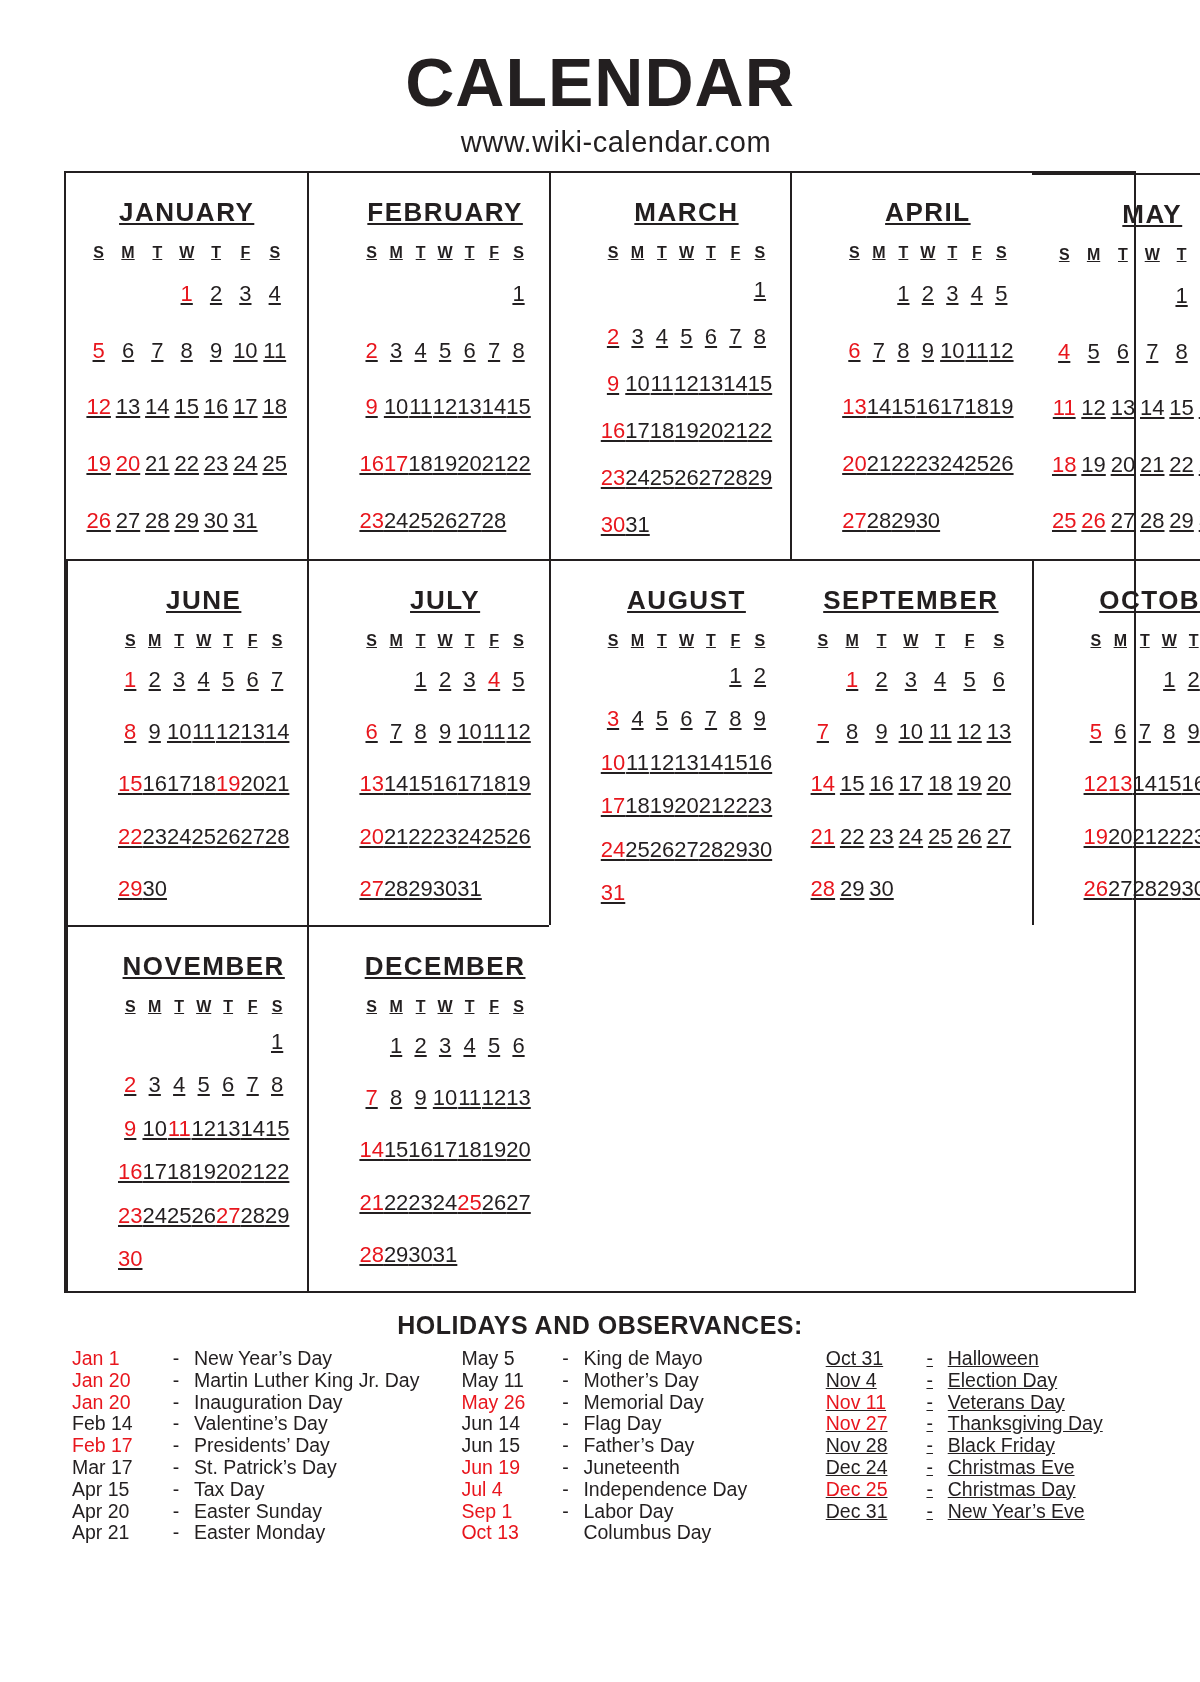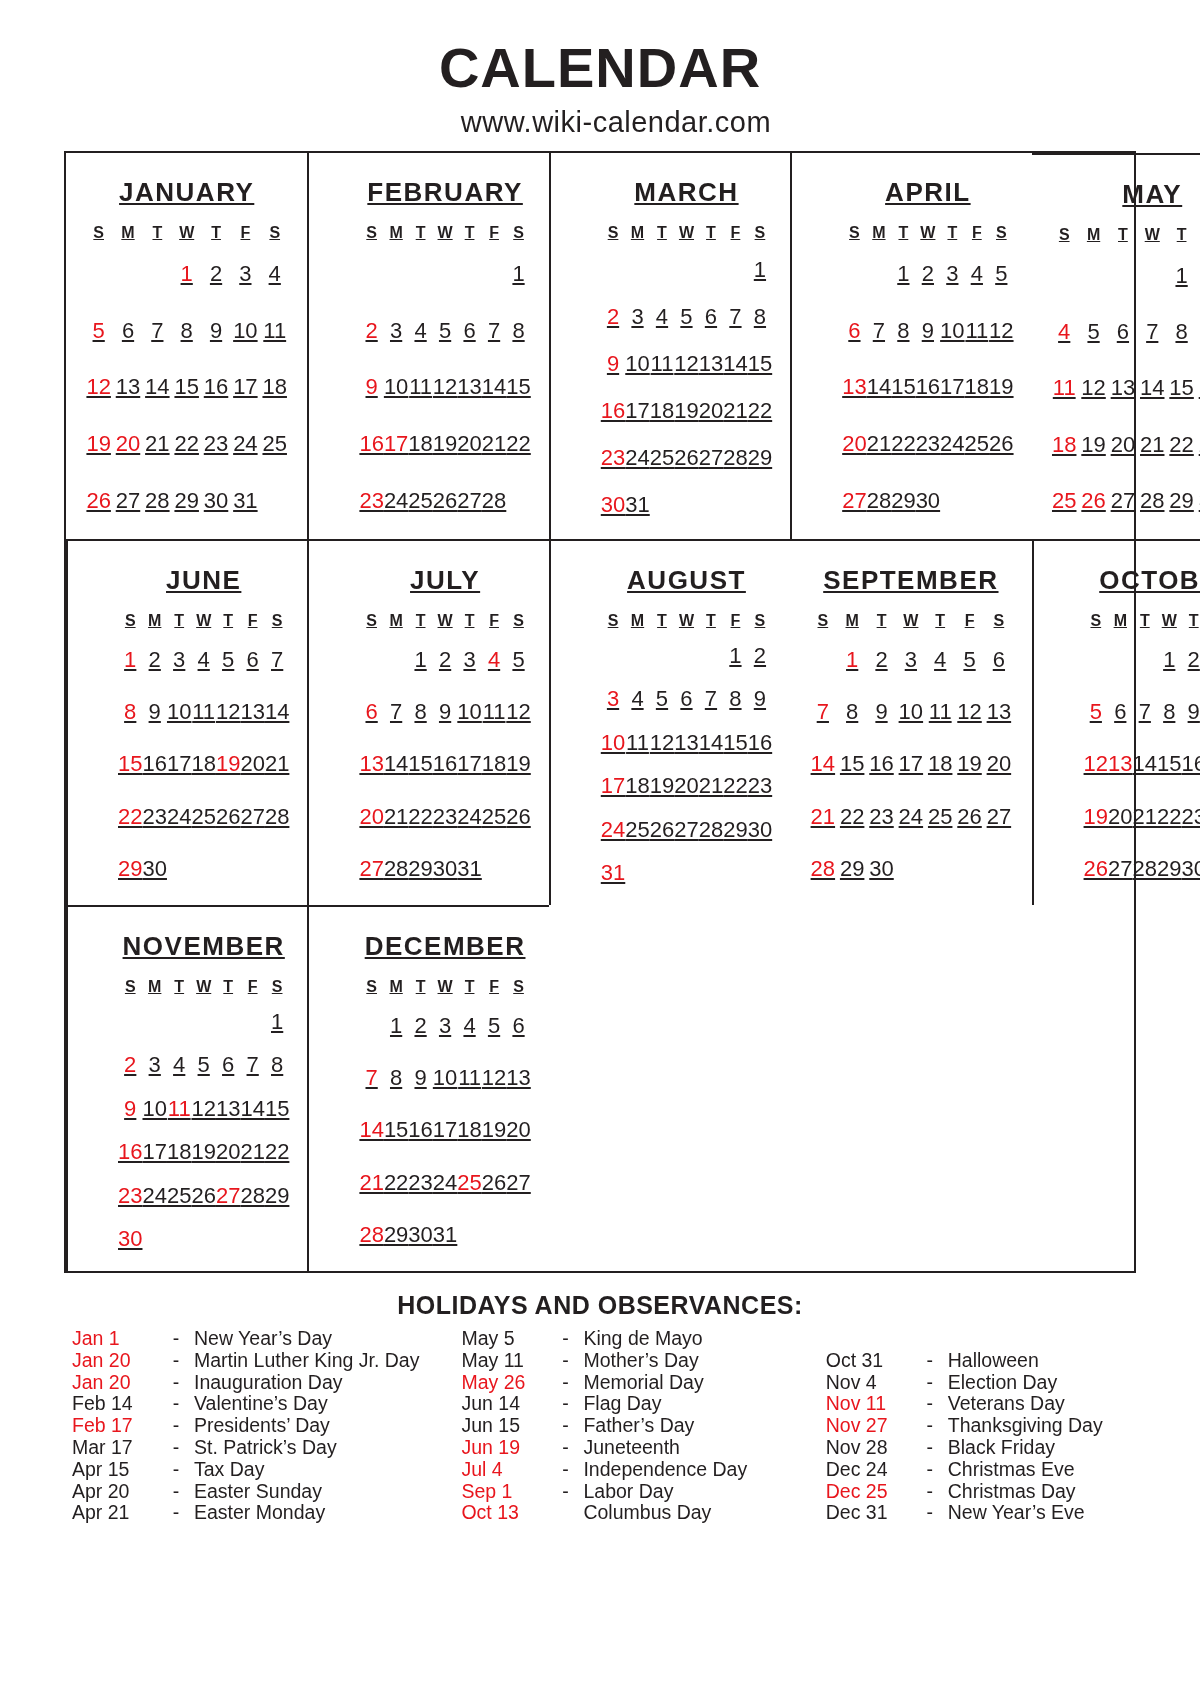--- a/index.html
+++ b/index.html
@@ -7,21 +7,21 @@
     --ink:#231f20;
   }
   html,body{margin:0;padding:0;}
   body{
     width:1200px;height:1682px;background:#ffffff;
     font-family:"Liberation Sans", sans-serif;color:var(--ink);
     -webkit-font-smoothing:antialiased;overflow:hidden;
   }
   .header{text-align:center;padding-top:40px;line-height:1;}
   .year{font-size:88px;font-weight:700;letter-spacing:2px;}
-  .cal-title{font-size:56px;font-weight:700;letter-spacing:1px;}
+  .cal-title{font-size:68px;font-weight:700;letter-spacing:1px;margin-top:8px;}
   .website{font-size:29px;font-weight:400;margin-top:12px;letter-spacing:0.5px;padding-left:32px;}
 
   .months-grid{
     width:1068px;margin:14px auto 0;border:2px solid var(--ink);
     display:grid;grid-template-columns:repeat(5,1fr);
     grid-template-rows:386px 366px 366px;box-sizing:content-box;text-decoration:underline;
   }
   .month{display:flex;flex-direction:column;box-sizing:border-box;padding:14px 12px 10px;}
   .month:not(:nth-child(4n+1)){border-left:2px solid var(--ink);padding-left:44px;}
   .month:nth-child(n+5){border-top:2px solid var(--ink);}
@@ -33,25 +33,25 @@
   .days{
     flex:1;display:grid;grid-template-columns:repeat(7,1fr);
     grid-template-rows:repeat(var(--rows,5),1fr);
     padding:0 6px;margin-top:4px;font-size:22px;text-align:center;align-items:center;
   }
   .day{display:block;}
   .red{color:var(--red);}
 
   .holidays{width:1068px;margin:8px auto;}
   .holidays-title{text-align:center;font-size:25px;font-weight:700;letter-spacing:0.5px;margin:18px 0 8px;}
-  .holiday-cols{display:flex;align-items:flex-end;}
+  .holiday-cols{display:flex;align-items:flex-start;}
   .holiday-col{flex:1;box-sizing:border-box;}
   .holiday-col:nth-child(1){padding-left:6px;}
   .holiday-col:nth-child(2){padding-left:42px;}
-  .holiday-col:nth-child(3){padding-left:56px;}
+  .holiday-col:nth-child(3){padding-left:56px;text-decoration:underline;}
   .holiday-row{display:grid;grid-template-columns:86px 36px auto;font-size:19.5px;line-height:21.8px;}
   .holiday-row .sep{text-align:center;}
   .holiday-row .hname{white-space:nowrap;}
 </style>
 </head>
 <body>
 
 <div class="header">
   <div class="cal-title">CALENDAR</div>
   <div class="website">www.wiki-calendar.com</div>

